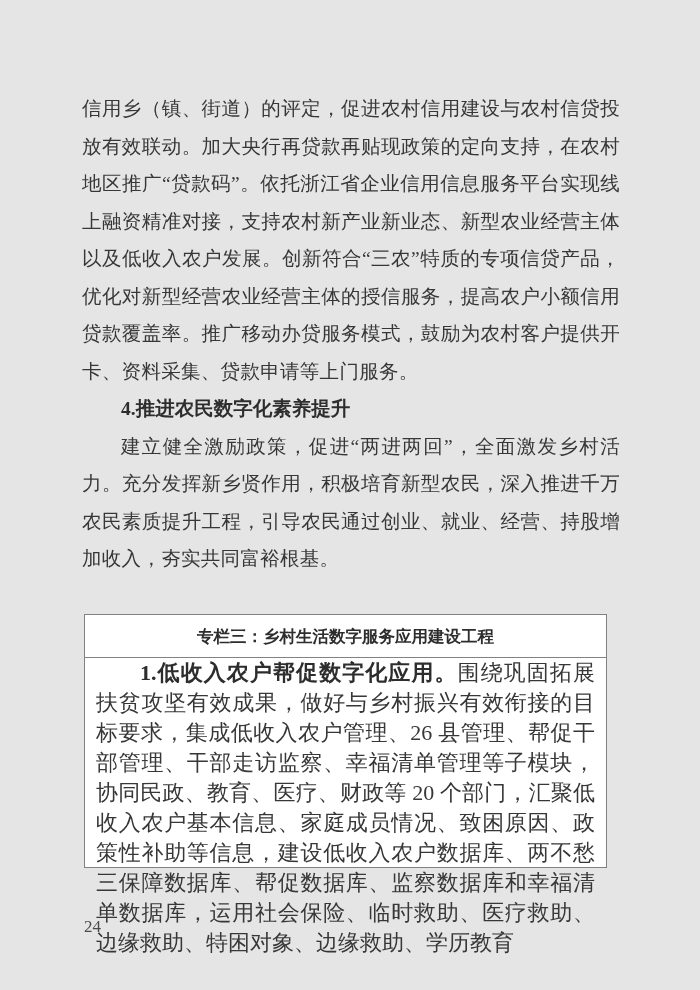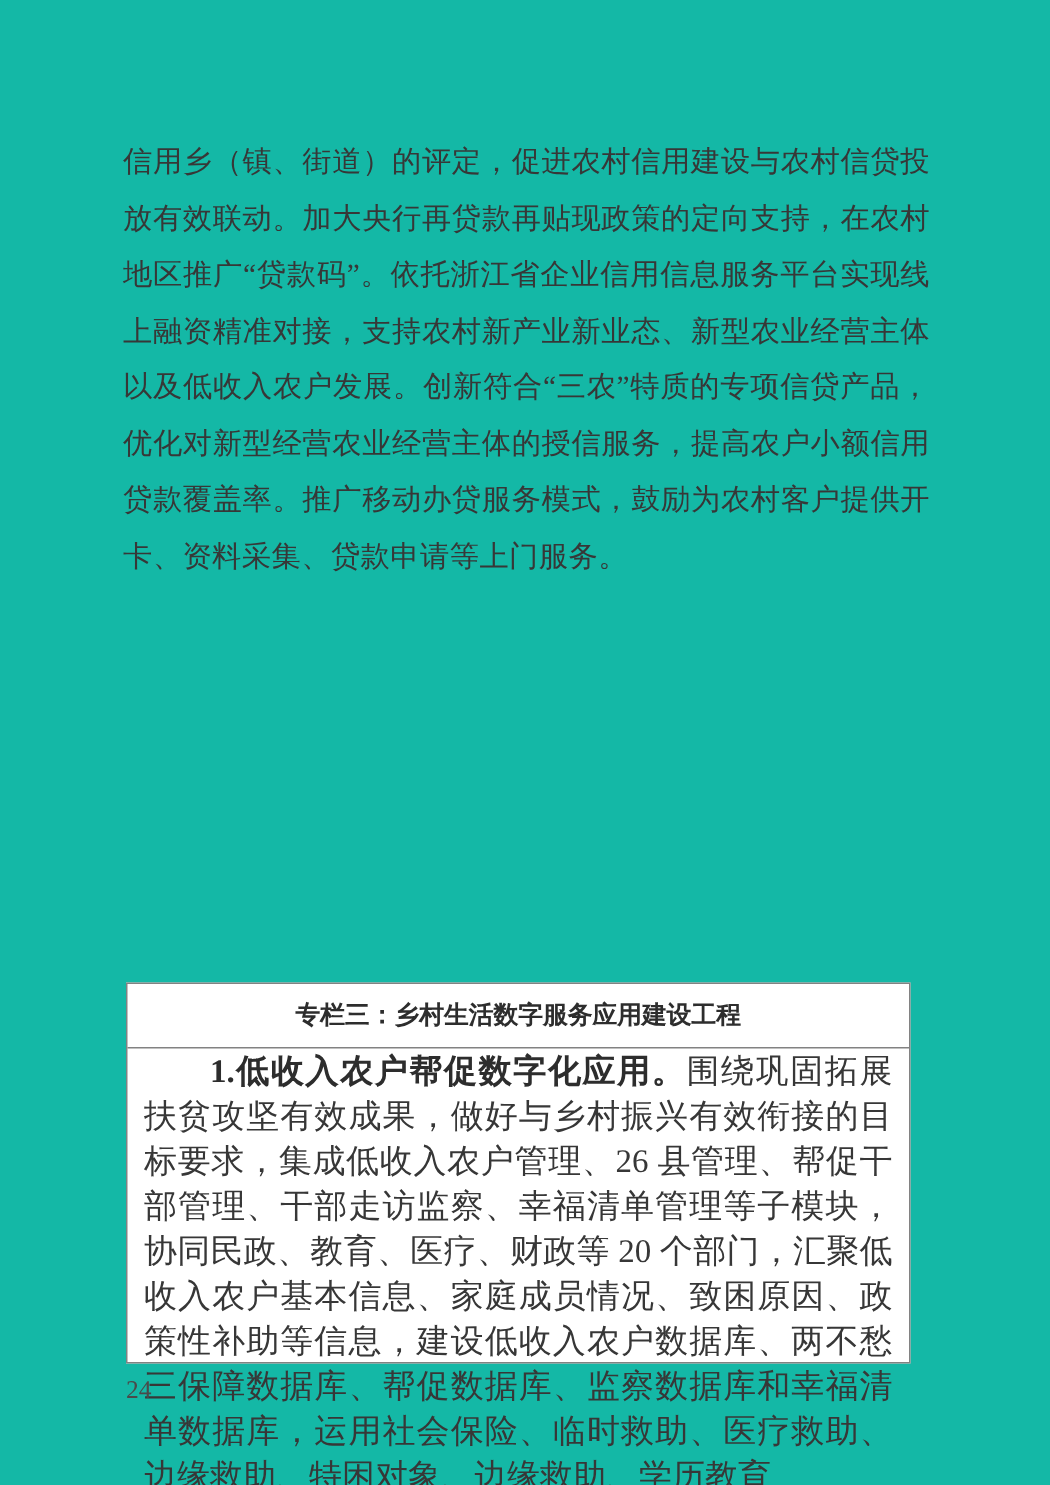--- a/index.html
+++ b/index.html
@@ -4,21 +4,21 @@
 <style>
   html, body {
     margin: 0;
     padding: 0;
     background: #ffffff;
   }
   .page {
     position: relative;
     width: 700px;
     height: 990px;
-    background: #14b8a6;
+    background: #e5e5e5;
     overflow: hidden;
     font-family: "Liberation Serif", "DejaVu Serif", serif;
     color: #373737;
   }
   .content {
     position: absolute;
     left: 82px;
     top: 90px;
     width: 538px;
   }
@@ -43,21 +43,20 @@
   }
   .column-box {
     position: absolute;
     left: 84px;
     top: 614px;
     width: 523px;
     height: 254px;
     border: 1px solid #828282;
     box-sizing: border-box;
     background: #ffffff;
-    margin-top: 41px;
   }
   .column-box-title {
     height: 42px;
     line-height: 42px;
     border-bottom: 1px solid #828282;
     text-align: center;
     font-family: "Liberation Sans", "DejaVu Sans", sans-serif;
     font-weight: bold;
     font-size: 16.5px;
     color: #2d2d2d;
@@ -86,21 +85,23 @@
   }
 </style>
 </head>
 <body>
 
 <div class="page">
 
   <div class="content">
     <p class="para">信用乡（镇、街道）的评定，促进农村信用建设与农村信贷投放有效联动。加大央行再贷款再贴现政策的定向支持，在农村地区推广“贷款码”。依托浙江省企业信用信息服务平台实现线上融资精准对接，支持农村新产业新业态、新型农业经营主体以及低收入农户发展。创新符合“三农”特质的专项信贷产品，优化对新型经营农业经营主体的授信服务，提高农户小额信用贷款覆盖率。推广移动办贷服务模式，鼓励为农村客户提供开卡、资料采集、贷款申请等上门服务。</p>
 
+    <h3 class="heading">4.推进农民数字化素养提升</h3>
 
+    <p class="para indent">建立健全激励政策，促进“两进两回”，全面激发乡村活力。充分发挥新乡贤作用，积极培育新型农民，深入推进千万农民素质提升工程，引导农民通过创业、就业、经营、持股增加收入，夯实共同富裕根基。</p>
   </div>
 
   <div class="column-box">
     <div class="column-box-title">专栏三：乡村生活数字服务应用建设工程</div>
     <div class="column-box-body">
       <span class="lead">1.低收入农户帮促数字化应用。</span><span>围绕巩固拓展扶贫攻坚有效成果，做好与乡村振兴有效衔接的目标要求，集成低收入农户管理、26 县管理、帮促干部管理、干部走访监察、幸福清单管理等子模块，协同民政、教育、医疗、财政等 20 个部门，汇聚低收入农户基本信息、家庭成员情况、致困原因、政策性补助等信息，建设低收入农户数据库、两不愁三保障数据库、帮促数据库、监察数据库和幸福清单数据库，运用社会保险、临时救助、医疗救助、边缘救助、特困对象、边缘救助、学历教育</span>
     </div>
   </div>
 
   <div class="page-number">24</div>

